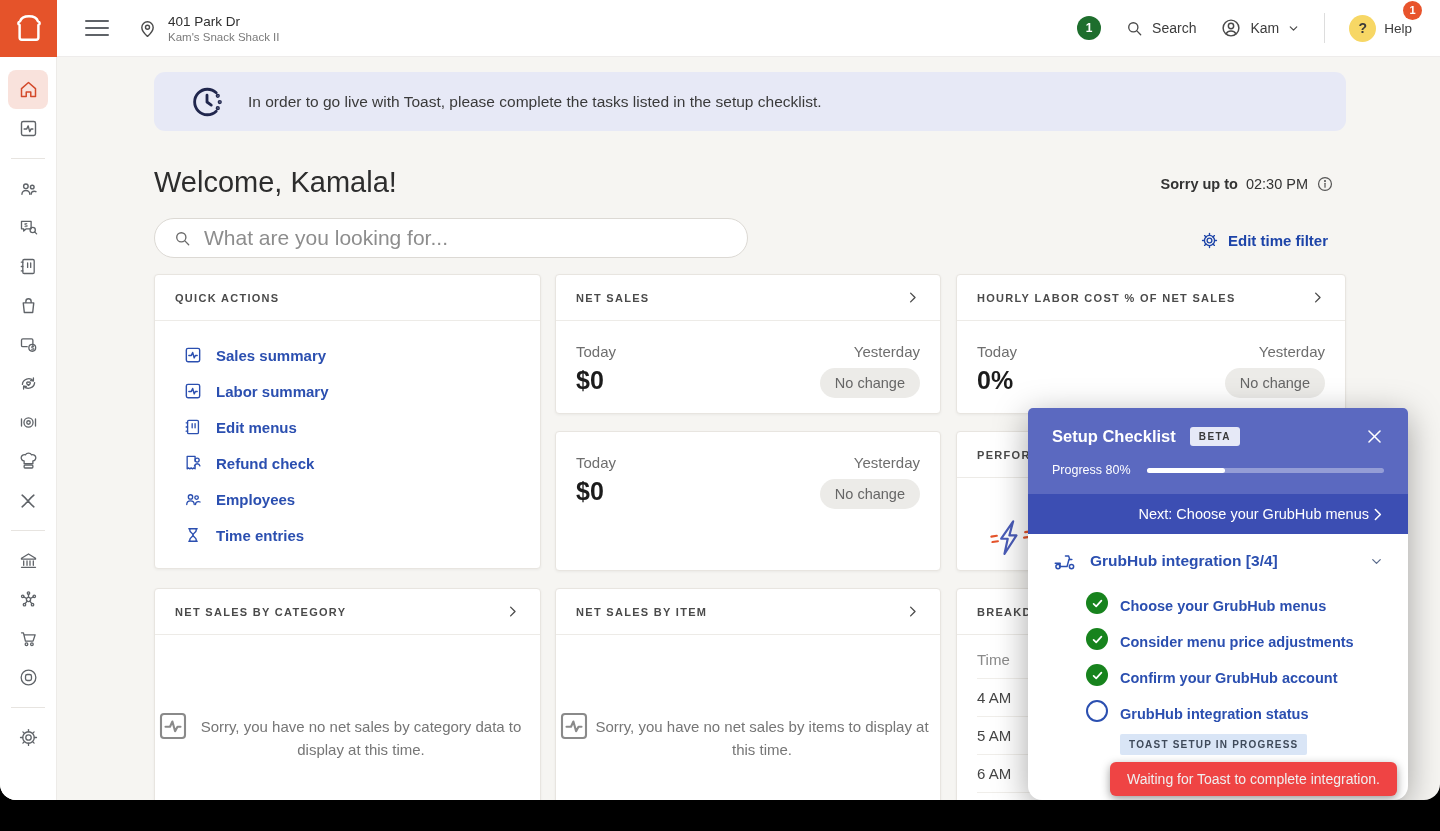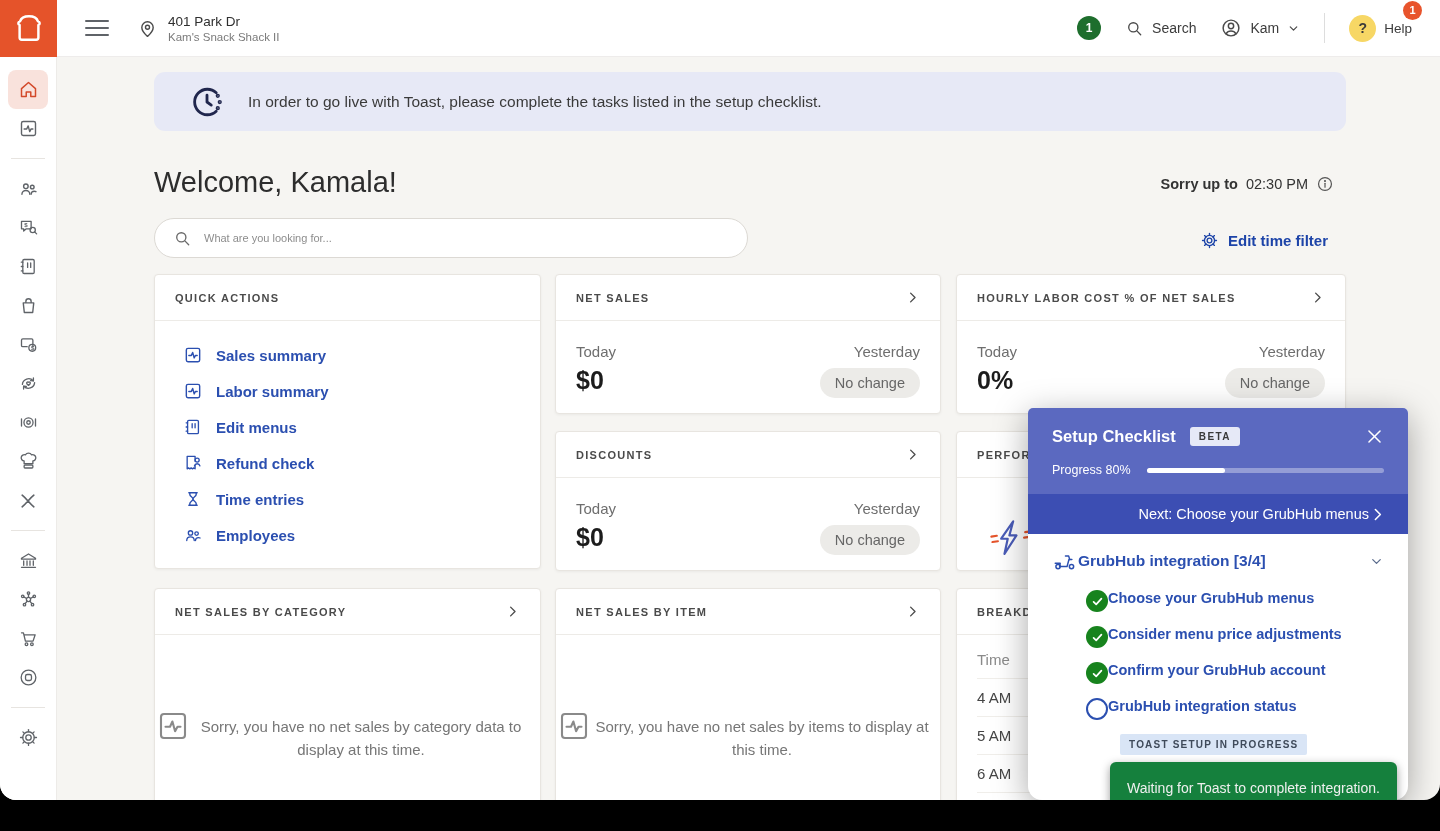--- a/index.html
+++ b/index.html
@@ -31,21 +31,21 @@
   .side-item.active{background:#f9e2dc;color:#d3492a}
   .side-div{width:34px;height:1px;background:#e7e4e0;margin:10px 0}
 
   
   .banner{position:absolute;left:154px;top:72px;width:1192px;height:59px;background:#e7e9f6;border-radius:11px;display:flex;align-items:center;gap:24px;padding:0 36px}
   .banner-text{font-size:15.5px;color:#3a3a3a}
   .welcome{position:absolute;left:154px;top:166px;font-size:29px;font-weight:500;color:#2d2d2d}
   .data-upto{position:absolute;right:106px;top:175px;display:flex;align-items:center;gap:8px;font-size:14.5px;color:#333}
   .data-upto b{font-weight:700}
   .searchbar{position:absolute;left:154px;top:218px;width:594px;height:40px;background:#fff;border:1px solid #dcd9d4;border-radius:20px;display:flex;align-items:center;gap:12px;padding:0 18px}
-  .searchbar input{border:0;outline:0;flex:1;font-size:11px;color:#333;font-family:inherit;background:transparent}
+  .searchbar input{border:0;outline:0;flex:1;font-size:21px;color:#333;font-family:inherit;background:transparent}
   .searchbar input::placeholder{color:#8d8d8d}
   .time-filter{position:absolute;right:112px;top:231px;display:flex;align-items:center;gap:9px;color:#1d44a8;font-size:15px;font-weight:700;cursor:pointer}
 
   
   .card{position:absolute;background:#fff;border:1px solid #e8e5e0;border-radius:4px;box-shadow:0 1px 3px rgba(0,0,0,.05)}
   .card-h{height:46px;display:flex;align-items:center;justify-content:space-between;padding:0 20px;border-bottom:1px solid #edebe7}
   .card-title{font-size:11px;font-weight:700;letter-spacing:1.3px;color:#4a4a4a;white-space:nowrap}
   .chev{flex:0 0 auto;cursor:pointer}
   .metric-body{display:flex;justify-content:space-between;padding:22px 20px}
   .m-label{font-size:15px;color:#6e6e6e}
@@ -73,30 +73,30 @@
   .mh-title{color:#fff;font-size:16.5px;font-weight:700}
   .beta{margin-left:14px;background:#e6e9f7;color:#3a3a3a;font-size:10px;font-weight:700;letter-spacing:1.4px;border-radius:3px;padding:4px 9px}
   .mh-close{margin-left:auto;cursor:pointer}
   .prog-row{display:flex;align-items:center;gap:16px;margin-top:17px}
   .prog-label{color:#fff;font-size:12.5px;white-space:nowrap}
   .prog-track{flex:1;height:5px;border-radius:3px;background:rgba(255,255,255,.35)}
   .prog-fill{height:100%;background:#fff;border-radius:3px}
   .modal-next{background:#3c4eb3;height:40px;display:flex;align-items:center;justify-content:flex-end;padding:0 22px;color:#fff;cursor:pointer}
   .next-label{font-size:14.5px}
   .modal-body{padding:15px 24px 0}
-  .sec-row{display:flex;align-items:center;cursor:pointer}
+  .sec-row{display:flex;align-items:center;gap:12px;cursor:pointer}
   .sec-title{font-size:15.5px;font-weight:700;color:#2b4fb0}
   .sec-chev{margin-left:auto;cursor:pointer}
   .chk-list{margin:17px 0 0 34px}
-  .chk-row{display:flex;align-items:flex-start;gap:0;height:24px;margin-bottom:12px;cursor:pointer}
+  .chk-row{display:flex;align-items:flex-end;gap:12px;height:24px;margin-bottom:12px;cursor:pointer}
   .chk-label{font-size:14.5px;font-weight:700;color:#2b4fb0}
   .chk-done{width:22px;height:22px;border-radius:50%;background:#17831d;display:flex;align-items:center;justify-content:center;flex:0 0 22px}
   .chk-open{width:22px;height:22px;border-radius:50%;border:2px solid #2b4fb0;background:#fff;flex:0 0 22px}
   .status-badge{display:inline-block;margin:-2px 0 0 34px;background:#d9e5f6;color:#3f4a5a;font-size:10px;font-weight:700;letter-spacing:1.2px;padding:5px 9px;border-radius:2px}
-  .tooltip{position:absolute;left:1110px;top:762px;z-index:11;background:#15803d;color:#efefef;font-size:14px;border-radius:6px;padding:18px 17px;box-shadow:0 3px 10px rgba(0,0,0,.4)}
+  .tooltip{position:absolute;left:1110px;top:762px;z-index:11;background:#ef4444;color:#efefef;font-size:14px;border-radius:6px;padding:9px 17px;box-shadow:0 3px 10px rgba(0,0,0,.4)}
 </style>
 </head>
 <body>
 
 <div class="window">
 
   <div class="topbar">
     <div class="logo">
       <svg width="32" height="32" viewBox="0 0 30 30" fill="none" stroke="#fff" stroke-width="2.3" stroke-linecap="round" stroke-linejoin="round">
         <path d="M6.2 12.2c-1.7-.5-1.7-3.1.4-3.4C7.6 5.6 10.6 4 15 4s7.4 1.6 8.4 4.8c2.1.3 2.1 2.9.4 3.4V24a2 2 0 0 1-2 2H8.2a2 2 0 0 1-2-2z"></path>
@@ -360,34 +360,34 @@
       </div>
       <div class="qa-row">
         <svg width="20" height="20" viewBox="0 0 24 24" fill="none" stroke="#2b4fb0" stroke-width="1.6" stroke-linecap="round" stroke-linejoin="round">
             <path d="M5 4h9.5v6M5 4v15l1.6-1.1L8.2 19l1.6-1.1L11.4 19l1.6-1.1 1.5 1.1v-4"></path>
             <circle cx="17" cy="8.5" r="2.4"></circle>
             <path d="M13.7 15.5a3.4 3.4 0 0 1 6.6 0"></path>
           </svg>
         <span class="qa-label">Refund check</span>
       </div>
       <div class="qa-row">
-        <svg width="20" height="20" viewBox="0 0 24 24" fill="none" stroke="#2b4fb0" stroke-width="1.7" stroke-linecap="round" stroke-linejoin="round">
-            <path d="M7 4.5h10M7 19.5h10M8.2 4.5v2c0 2.6 3.8 3 3.8 5.5 0-2.5 3.8-2.9 3.8-5.5v-2M8.2 19.5v-2c0-2.6 3.8-3 3.8-5.5 0 2.5 3.8 2.9 3.8 5.5v2"></path>
-          </svg>
-        <span class="qa-label">Time entries</span>
-      </div>
-      <div class="qa-row">
         <svg width="20" height="20" viewBox="0 0 24 24" fill="none" stroke="#2b4fb0" stroke-width="1.6" stroke-linecap="round">
             <circle cx="9" cy="9.5" r="2.6"></circle>
             <path d="M4.5 18.7c0-2.5 2-4.4 4.5-4.4s4.5 1.9 4.5 4.4"></path>
             <circle cx="16.3" cy="10.3" r="2.1"></circle>
             <path d="M15 18.7c0-2 1.6-3.6 3.6-3.6 1 0 1.6.3 1.9.5"></path>
           </svg>
         <span class="qa-label">Employees</span>
       </div>
+      <div class="qa-row">
+        <svg width="20" height="20" viewBox="0 0 24 24" fill="none" stroke="#2b4fb0" stroke-width="1.7" stroke-linecap="round" stroke-linejoin="round">
+            <path d="M7 4.5h10M7 19.5h10M8.2 4.5v2c0 2.6 3.8 3 3.8 5.5 0-2.5 3.8-2.9 3.8-5.5v-2M8.2 19.5v-2c0-2.6 3.8-3 3.8-5.5 0 2.5 3.8 2.9 3.8 5.5v2"></path>
+          </svg>
+        <span class="qa-label">Time entries</span>
+      </div>
     </div>
   </div>
 
   <div class="card" style="left:555px;top:274px;width:386px;height:140px">
     <div class="card-h">
       <span class="card-title">NET SALES</span>
       <svg class="chev" width="15" height="15" viewBox="0 0 24 24" fill="none" stroke="#4c4c4c" stroke-width="2.2" stroke-linecap="round" stroke-linejoin="round">
           <polyline points="9 5 16 12 9 19"></polyline>
         </svg>
     </div>
@@ -416,26 +416,20 @@
         <div class="m-value">0%</div>
       </div>
       <div class="m-right">
         <div class="m-label">Yesterday</div>
         <div class="pill">No change</div>
       </div>
     </div>
   </div>
 
   <div class="card" style="left:555px;top:431px;width:386px;height:140px">
-    <div class="card-h">
-      <span class="card-title">DISCOUNTS</span>
-      <svg class="chev" width="15" height="15" viewBox="0 0 24 24" fill="none" stroke="#4c4c4c" stroke-width="2.2" stroke-linecap="round" stroke-linejoin="round">
-          <polyline points="9 5 16 12 9 19"></polyline>
-        </svg>
-    </div>
     <div class="metric-body">
       <div>
         <div class="m-label">Today</div>
         <div class="m-value">$0</div>
       </div>
       <div class="m-right">
         <div class="m-label">Yesterday</div>
         <div class="pill">No change</div>
       </div>
     </div>

